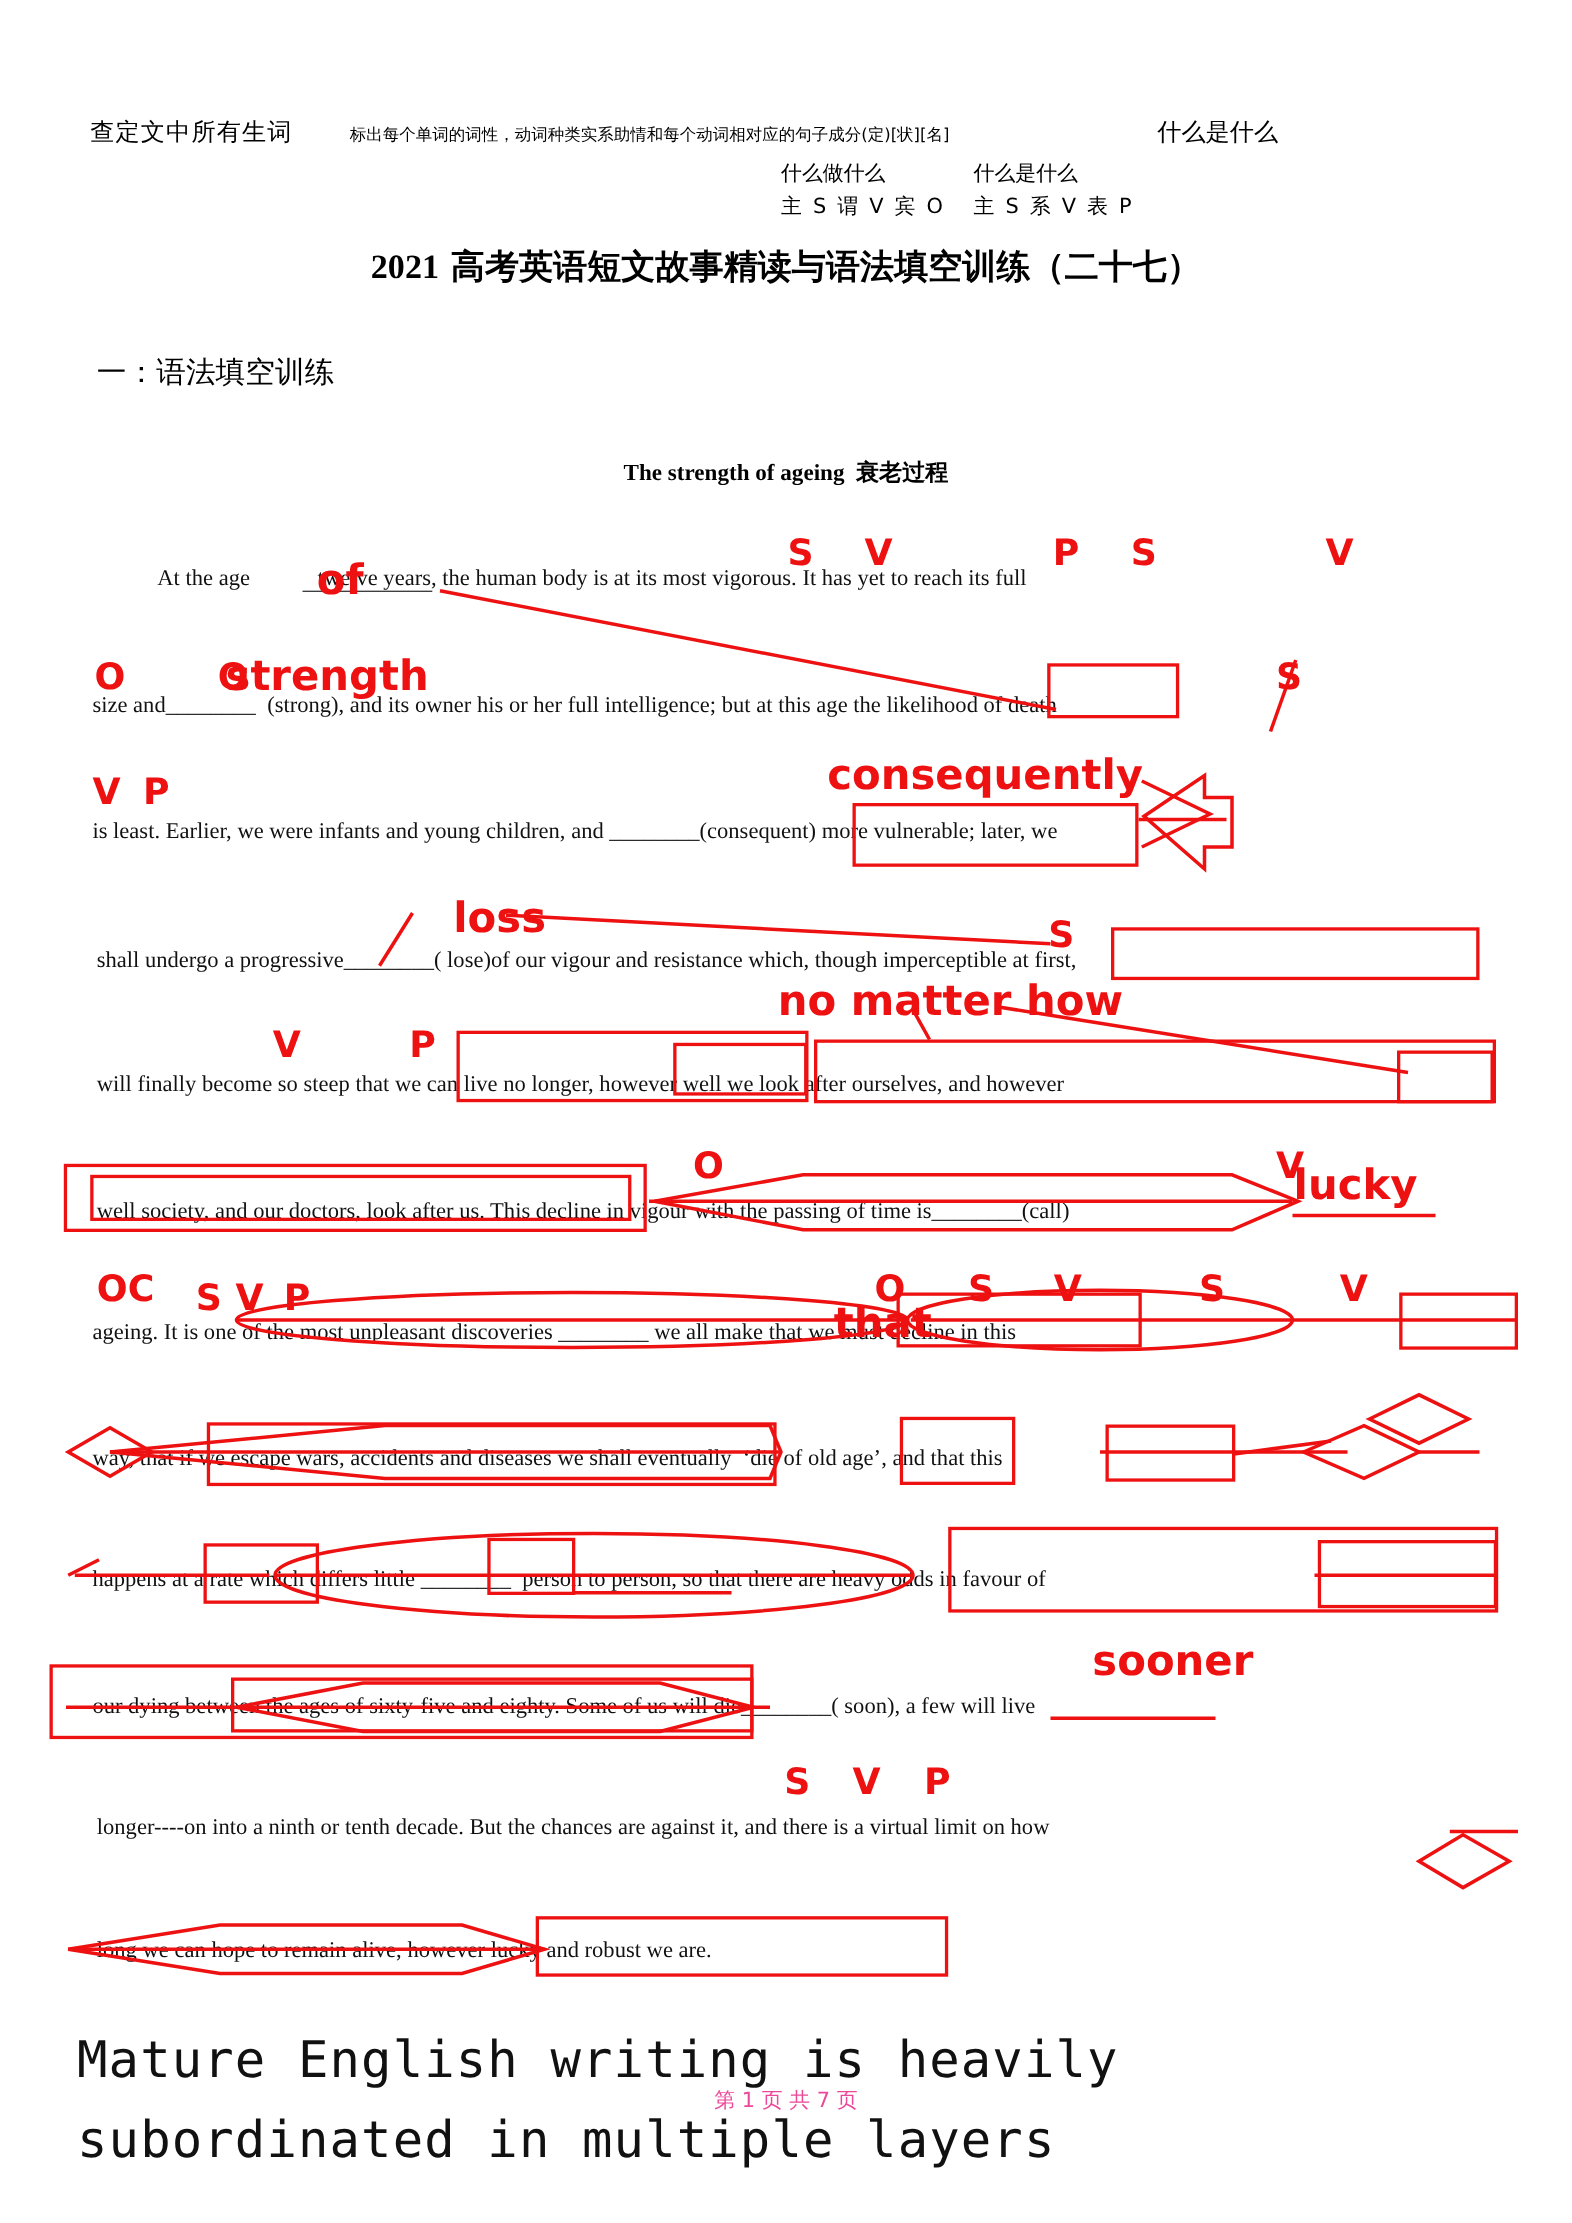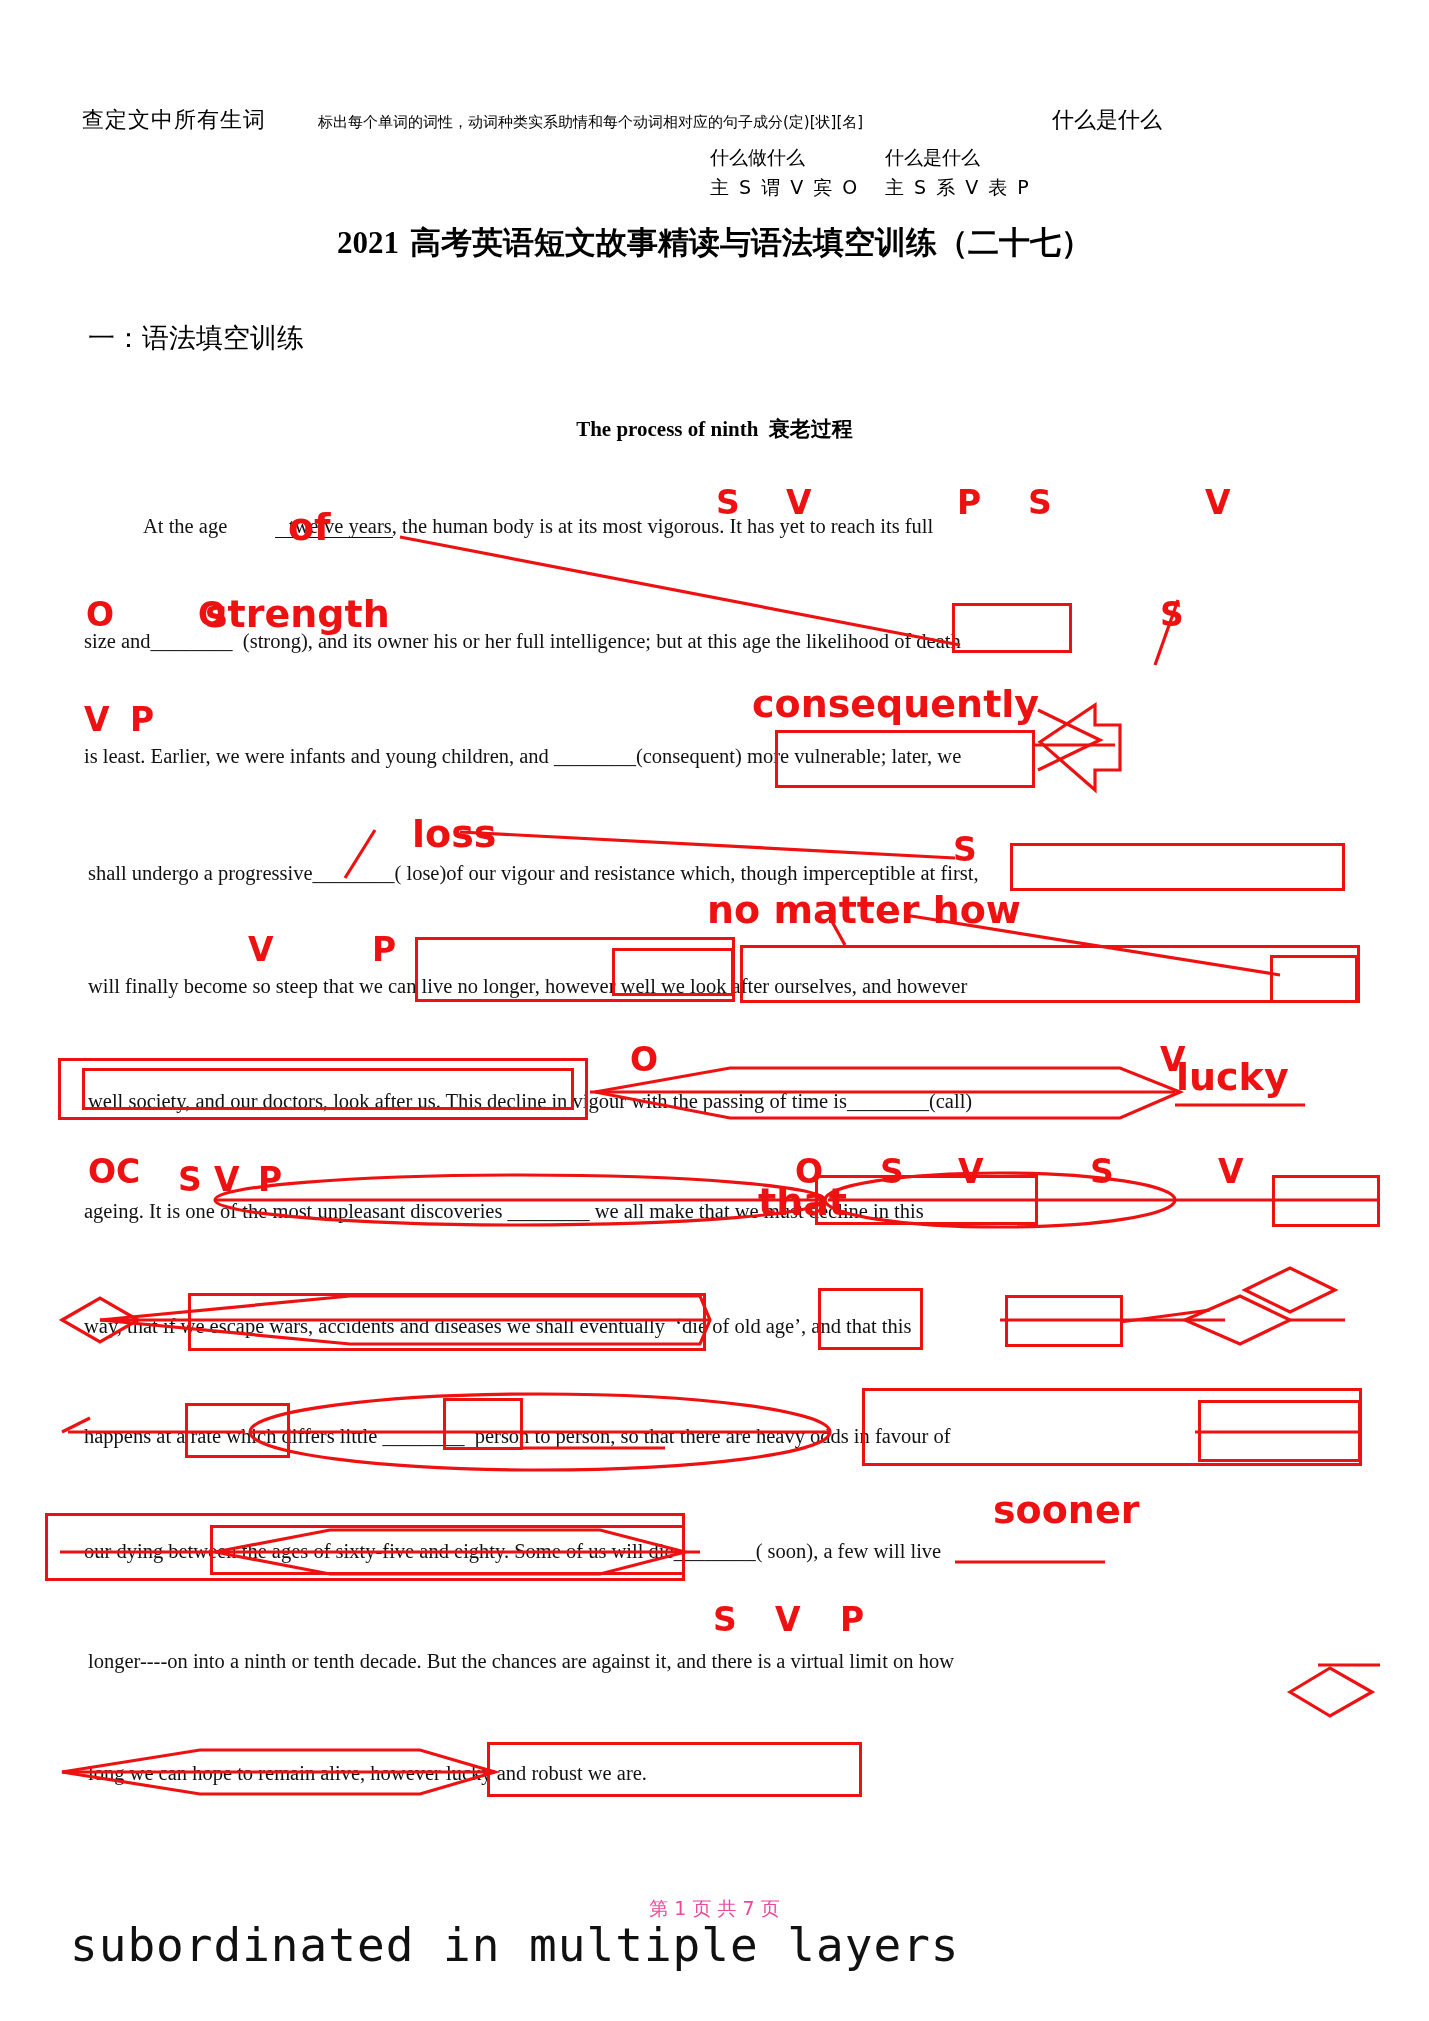--- a/index.html
+++ b/index.html
@@ -54,21 +54,21 @@
   <div class="hdr hdr3">什么是什么</div>
   <div class="hdr hdr4">什么做什么</div>
   <div class="hdr hdr5">什么是什么</div>
   <div class="hdr hdr6">主 S 谓 V 宾 O</div>
   <div class="hdr hdr7">主 S 系 V 表 P</div>
 
   <div class="title"><span class="num">2021</span><span> 高考英语短文故事精读与语法填空训练（二十七）</span></div>
 
   <div class="sec1">一：语法填空训练</div>
 
-  <div class="artTitle"><span>The process of ninth</span> &nbsp;<span class="cn">衰老过程</span></div>
+  <div class="artTitle"><span>The strength of ageing</span> &nbsp;<span class="cn">衰老过程</span></div>
 
   <div class="ln" style="left:143px;top:515px;">At the age            twelve years, the human body is at its most vigorous. It has yet to reach its full</div>
   <div class="ln" style="left:84px;top:630px;">size and________  (strong), and its owner his or her full intelligence; but at this age the likelihood of death</div>
   <div class="ln" style="left:84px;top:745px;">is least. Earlier, we were infants and young children, and ________(consequent) more vulnerable; later, we</div>
   <div class="ln" style="left:88px;top:862px;">shall undergo a progressive________( lose)of our vigour and resistance which, though imperceptible at first,</div>
   <div class="ln" style="left:88px;top:975px;">will finally become so steep that we can live no longer, however well we look after ourselves, and however</div>
   <div class="ln" style="left:88px;top:1090px;">well society, and our doctors, look after us. This decline in vigour with the passing of time is________(call)</div>
   <div class="ln" style="left:84px;top:1200px;">ageing. It is one of the most unpleasant discoveries ________ we all make that we must decline in this</div>
   <div class="ln" style="left:84px;top:1315px;">way, that if we escape wars, accidents and diseases we shall eventually  ‘die of old age’, and that this</div>
   <div class="ln" style="left:84px;top:1425px;">happens at a rate which differs little ________  person to person, so that there are heavy odds in favour of</div>
@@ -205,17 +205,18 @@
 
       <path d="M1318 1665 L1380 1665"></path>
 
       <path d="M1290 1692 L1330 1668 L1372 1692 L1330 1716 Z"></path>
 
       <path d="M62 1772 L200 1750 L420 1750 L495 1772 L420 1794 L200 1794 Z"></path>
       <path d="M62 1772 L495 1772"></path>
     </g>
   </svg>
 
+  <div class="mature">Mature English writing is heavily</div>
   <div class="mature2">subordinated in multiple layers</div>
 
   <div class="footer">第 1 页 共 7 页</div>
 
 </div>
 
 </body></html>

